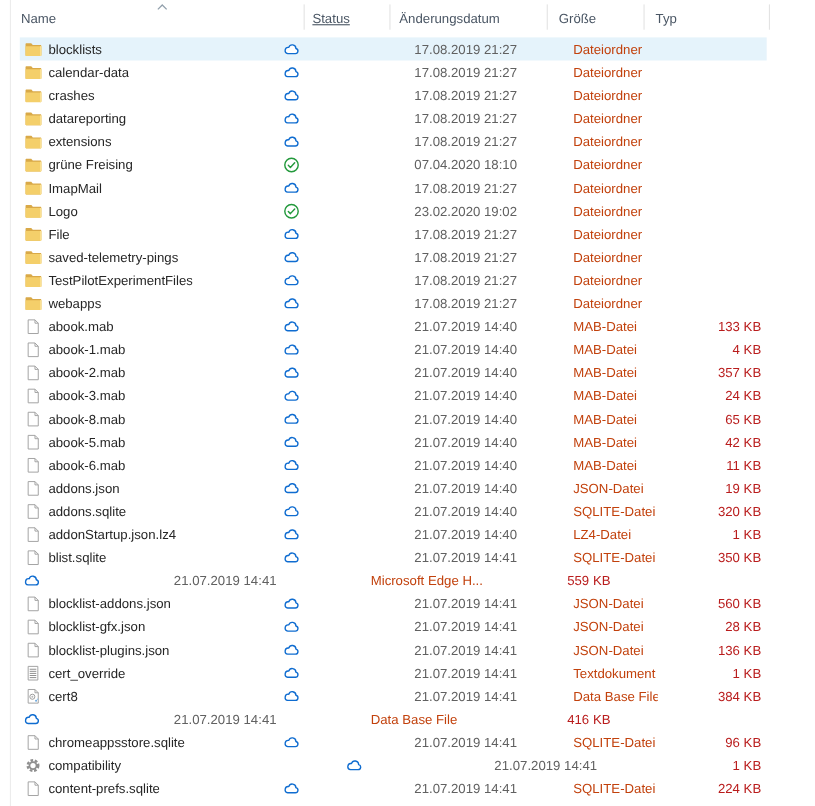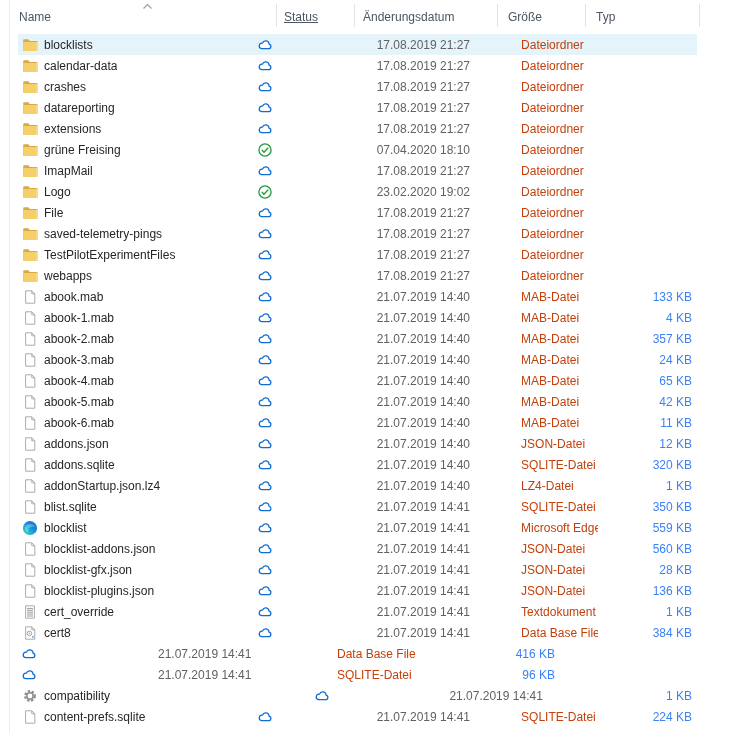--- a/index.html
+++ b/index.html
@@ -34,21 +34,21 @@
     background:#e5f3fb;z-index:0;
   }
   .cell{
     position:relative;z-index:1;box-sizing:border-box;height:21px;
     display:flex;align-items:center;overflow:hidden;white-space:nowrap;
   }
   .cell.name{width:267px;padding-left:12px;color:#262626;}
   .cell.status{width:78px;padding-left:11px;}
   .cell.date{width:143px;padding-left:8px;color:#616161;margin-left:28px;}
   .cell.type{width:114px;padding-left:10px;color:#c2410c;}
-  .cell.size{width:88px;padding-right:8px;color:#3b82f6;justify-content:flex-end;}
+  .cell.size{width:88px;padding-right:8px;color:#b91c1c;justify-content:flex-end;}
   .fileicon{width:16px;height:16px;flex:0 0 16px;margin-right:6px;line-height:0;}
   .fileicon svg,.staticon svg{display:block;}
   .staticon{width:16px;height:16px;line-height:0;}
   .label{overflow:hidden;text-overflow:clip;}
 </style>
 </head>
 <body>
 
 <div class="pane-border"></div>
 
@@ -429,21 +429,21 @@
     <div class="cell size">24 KB</div>
   </div>
       <div class="row">
     <div class="cell name">
       <span class="fileicon">
             <svg width="16" height="16" viewBox="0 0 16 16">
               <path d="M3.6 1.8h6.2l3 3v9.4H3.6z" fill="#ffffff" stroke="#a3a3a3" stroke-width="0.9" stroke-linejoin="round"></path>
               <path d="M9.8 1.8v3h3" fill="none" stroke="#a3a3a3" stroke-width="0.9"></path>
             </svg>
           </span>
-      <span class="label">abook-4.mab</span>
+      <span class="label">abook-8.mab</span>
     </div>
     <div class="cell status">
       <span class="staticon">
             <svg width="16" height="16" viewBox="0 0 16 16">
               <path d="M4.6 11.7h6.9a2.35 2.35 0 0 0 .5-4.65A3.3 3.3 0 0 0 5.55 6.1 2.7 2.7 0 0 0 4.6 11.7Z" fill="#ffffff" stroke="#0f6cd0" stroke-width="1.25" stroke-linejoin="round"></path>
             </svg>
           </span>
     </div>
     <div class="cell date">21.07.2019 14:40</div>
     <div class="cell type">MAB-Datei</div>
@@ -503,21 +503,21 @@
     </div>
     <div class="cell status">
       <span class="staticon">
             <svg width="16" height="16" viewBox="0 0 16 16">
               <path d="M4.6 11.7h6.9a2.35 2.35 0 0 0 .5-4.65A3.3 3.3 0 0 0 5.55 6.1 2.7 2.7 0 0 0 4.6 11.7Z" fill="#ffffff" stroke="#0f6cd0" stroke-width="1.25" stroke-linejoin="round"></path>
             </svg>
           </span>
     </div>
     <div class="cell date">21.07.2019 14:40</div>
     <div class="cell type">JSON-Datei</div>
-    <div class="cell size">12 KB</div>
+    <div class="cell size">19 KB</div>
   </div>
       <div class="row">
     <div class="cell name">
       <span class="fileicon">
             <svg width="16" height="16" viewBox="0 0 16 16">
               <path d="M3.6 1.8h6.2l3 3v9.4H3.6z" fill="#ffffff" stroke="#a3a3a3" stroke-width="0.9" stroke-linejoin="round"></path>
               <path d="M9.8 1.8v3h3" fill="none" stroke="#a3a3a3" stroke-width="0.9"></path>
             </svg>
           </span>
       <span class="label">addons.sqlite</span>
@@ -569,37 +569,20 @@
             <svg width="16" height="16" viewBox="0 0 16 16">
               <path d="M4.6 11.7h6.9a2.35 2.35 0 0 0 .5-4.65A3.3 3.3 0 0 0 5.55 6.1 2.7 2.7 0 0 0 4.6 11.7Z" fill="#ffffff" stroke="#0f6cd0" stroke-width="1.25" stroke-linejoin="round"></path>
             </svg>
           </span>
     </div>
     <div class="cell date">21.07.2019 14:41</div>
     <div class="cell type">SQLITE-Datei</div>
     <div class="cell size">350 KB</div>
   </div>
       <div class="row">
-    <div class="cell name">
-      <span class="fileicon">
-            <svg width="16" height="16" viewBox="0 0 16 16">
-              <defs>
-                <linearGradient id="eg1" x1="0" y1="1" x2="1" y2="0">
-                  <stop offset="0" stop-color="#35d687"></stop>
-                  <stop offset="0.35" stop-color="#1ab4d8"></stop>
-                  <stop offset="0.7" stop-color="#1279d8"></stop>
-                  <stop offset="1" stop-color="#3aa0f3"></stop>
-                </linearGradient>
-              </defs>
-              <circle cx="8" cy="8" r="7.1" fill="url(#eg1)"></circle>
-              <path d="M3.2 10.5c-.9-3.4 1.2-6.4 4.6-6.6 2.6-.15 4.8 1.4 5 3.4-1.6-.9-3.6-.9-5 .1-1.7 1.2-1.9 3.3-.6 5.3-1.8-.3-3.5-1-4-2.2z" fill="#ffffff" opacity="0.3"></path>
-            </svg>
-          </span>
-      <span class="label">blocklist</span>
-    </div>
     <div class="cell status">
       <span class="staticon">
             <svg width="16" height="16" viewBox="0 0 16 16">
               <path d="M4.6 11.7h6.9a2.35 2.35 0 0 0 .5-4.65A3.3 3.3 0 0 0 5.55 6.1 2.7 2.7 0 0 0 4.6 11.7Z" fill="#ffffff" stroke="#0f6cd0" stroke-width="1.25" stroke-linejoin="round"></path>
             </svg>
           </span>
     </div>
     <div class="cell date">21.07.2019 14:41</div>
     <div class="cell type">Microsoft Edge H...</div>
     <div class="cell size">559 KB</div>
@@ -725,20 +708,29 @@
             <svg width="16" height="16" viewBox="0 0 16 16">
               <path d="M4.6 11.7h6.9a2.35 2.35 0 0 0 .5-4.65A3.3 3.3 0 0 0 5.55 6.1 2.7 2.7 0 0 0 4.6 11.7Z" fill="#ffffff" stroke="#0f6cd0" stroke-width="1.25" stroke-linejoin="round"></path>
             </svg>
           </span>
     </div>
     <div class="cell date">21.07.2019 14:41</div>
     <div class="cell type">Data Base File</div>
     <div class="cell size">416 KB</div>
   </div>
       <div class="row">
+    <div class="cell name">
+      <span class="fileicon">
+            <svg width="16" height="16" viewBox="0 0 16 16">
+              <path d="M3.6 1.8h6.2l3 3v9.4H3.6z" fill="#ffffff" stroke="#a3a3a3" stroke-width="0.9" stroke-linejoin="round"></path>
+              <path d="M9.8 1.8v3h3" fill="none" stroke="#a3a3a3" stroke-width="0.9"></path>
+            </svg>
+          </span>
+      <span class="label">chromeappsstore.sqlite</span>
+    </div>
     <div class="cell status">
       <span class="staticon">
             <svg width="16" height="16" viewBox="0 0 16 16">
               <path d="M4.6 11.7h6.9a2.35 2.35 0 0 0 .5-4.65A3.3 3.3 0 0 0 5.55 6.1 2.7 2.7 0 0 0 4.6 11.7Z" fill="#ffffff" stroke="#0f6cd0" stroke-width="1.25" stroke-linejoin="round"></path>
             </svg>
           </span>
     </div>
     <div class="cell date">21.07.2019 14:41</div>
     <div class="cell type">SQLITE-Datei</div>
     <div class="cell size">96 KB</div>

